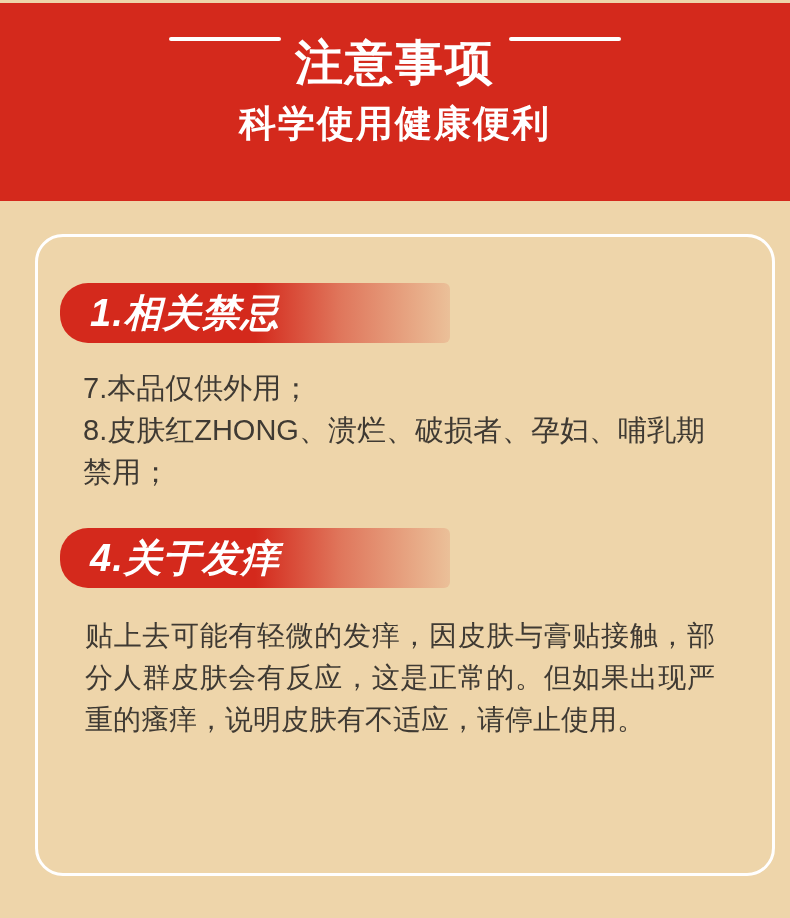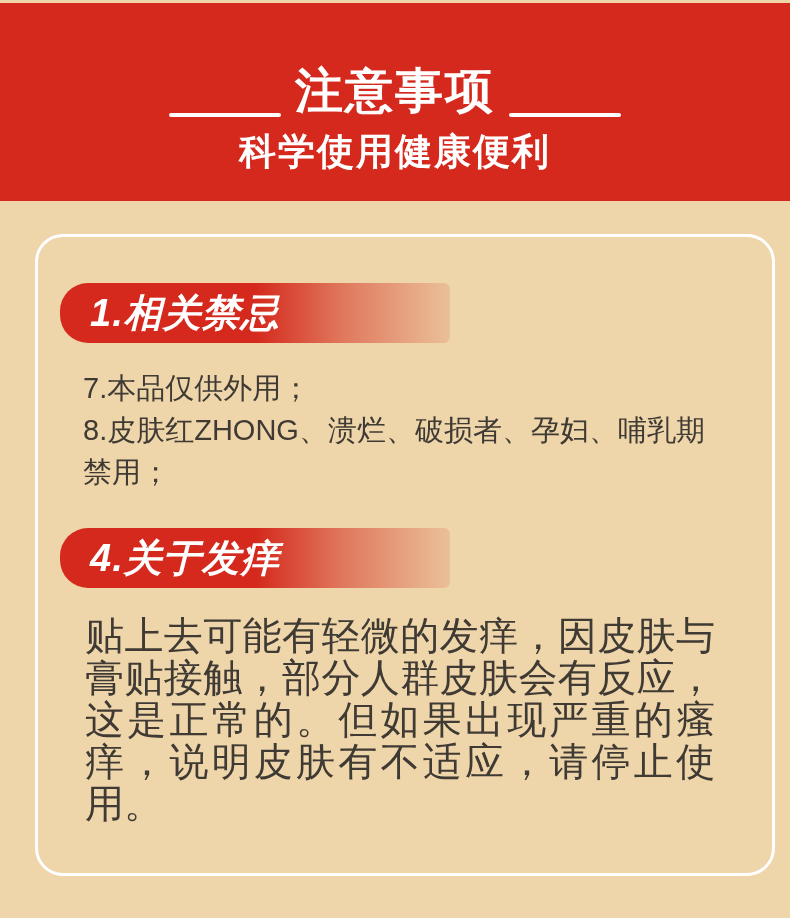--- a/index.html
+++ b/index.html
@@ -11,22 +11,22 @@
   }
   .top-strip { height: 3px; background: var(--bg, #eed5aa); }
 
   .header {
     height: 198px;
     background: var(--accent_red, #d4291c);
     color: var(--white, #ffffff);
     text-align: center;
   }
   .title-row {
-    display: flex; justify-content: center; align-items: flex-end;
-    gap: 14px; padding-top: 62px;
+    display: flex; justify-content: center; align-items: flex-start;
+    gap: 14px; padding-top: 34px;
   }
   .dash { width: 112px; height: 4px; background: var(--white, #ffffff); border-radius: 2px; }
   .title { font-size: 48px; font-weight: bold; letter-spacing: 2px; line-height: 52px; }
   .subtitle { margin-top: 16px; font-size: 37px; font-weight: bold; letter-spacing: 2px; line-height: 38px; }
 
   .content { padding: 33px 0 0 35px; }
   .card {
     width: 740px; height: 642px;
     border: 3px solid var(--white, #ffffff);
     border-radius: 28px;
@@ -49,21 +49,21 @@
   }
   .rules {
     list-style: none;
     margin: 24px 0 0 45px; width: 645px;
     font-size: 29px; line-height: 42px;
     color: var(--ink, #3f3a33);
     font-weight: 400;
   }
   .para {
     margin: 27px 0 0 47px; width: 630px;
-    font-size: 39px; line-height: 42px;
+    font-size: 28px; line-height: 42px;
     color: var(--ink, #3f3a33);
     text-align: justify;
     font-weight: 400;
   }
 </style>
 </head>
 <body>
 
 <div class="page">
   <div class="top-strip"></div>

